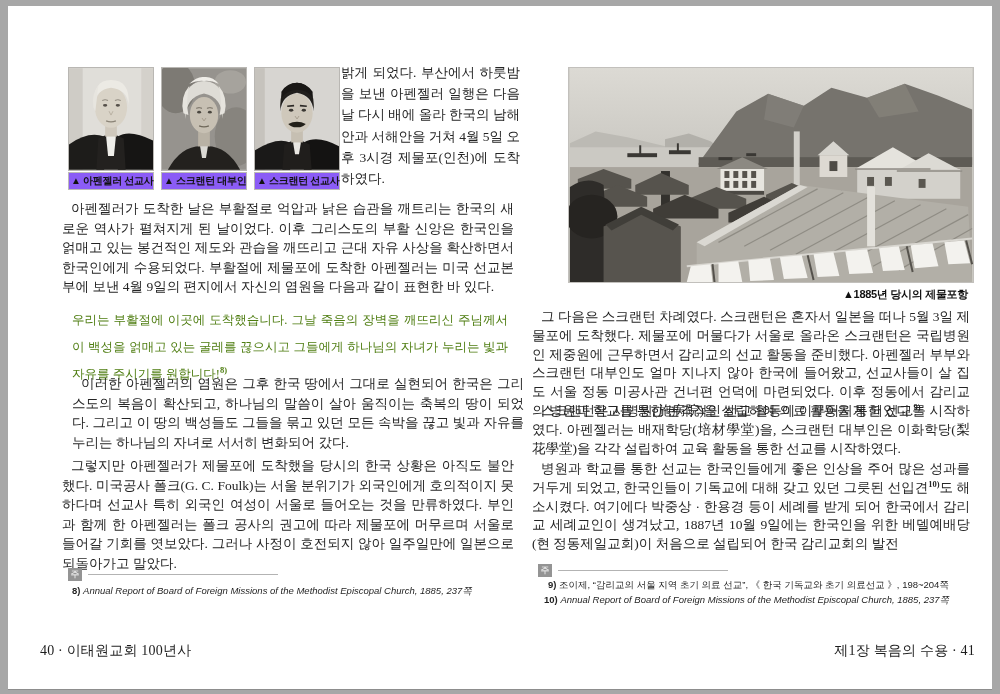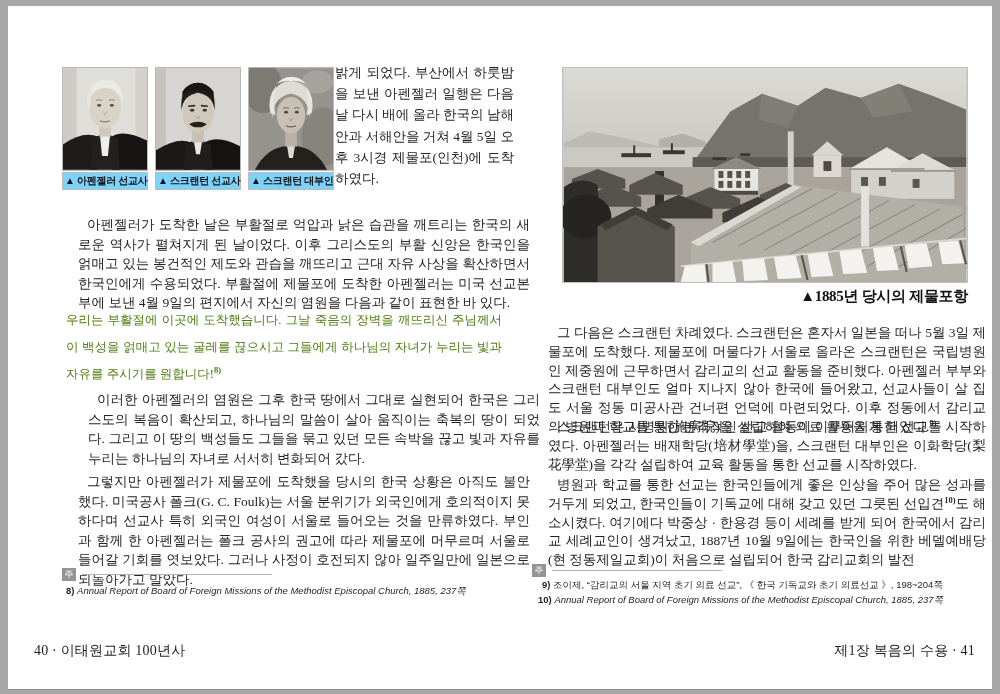--- a/index.html
+++ b/index.html
@@ -9,38 +9,38 @@
     font-family:"Liberation Serif","DejaVu Serif",serif;
     color:#222;
     -webkit-font-smoothing:antialiased;
   }
   .spread{
     position:absolute;left:8px;top:6px;width:984px;height:683px;
     background:#ffffff;
     box-shadow:0 1px 0 #8d8d8d;
     overflow:hidden;
   }
-  .abs{position:absolute;}
+  .abs{position:absolute;margin-left:6px;}
   
   .photo-row{left:54px;top:61px;width:276px;display:flex;gap:7px;}
   .pframe{margin:0;width:86px;}
   .pimg{width:86px;height:104px;background:#d8d6d2;overflow:hidden;border:1px solid #b9b7b3;box-sizing:border-box;}
   .pimg svg{display:block;width:100%;height:100%;}
   .pcap{
-    margin-top:1px;border:1px solid #bdbbb7;background:#7dd3fc;
+    margin-top:1px;border:1px solid #bdbbb7;background:#8b5cf6;
     font-family:"Liberation Sans","DejaVu Sans",sans-serif;
     font-weight:bold;font-size:10px;line-height:14px;padding:1px 2px;
     white-space:nowrap;letter-spacing:-0.3px;color:#111;
   }
   .sidecol{
     left:327px;top:56px;width:179px;
     font-size:13.5px;line-height:21.2px;text-align:justify;color:#242424;
   }
   .para{
-    font-size:13.5px;line-height:19.6px;text-align:justify;color:#242424;margin:16px;
+    font-size:13.5px;line-height:19.6px;text-align:justify;color:#242424;margin:0;
   }
   .indent{text-indent:9px;}
   .pos-p1{left:54px;top:193px;width:452px;}
   .pos-q{
     left:58px;top:301px;width:436px;
     font-size:12.5px;line-height:27px;text-align:justify;color:#4d7c0f;
   }
   .pos-p2{left:64px;top:368px;width:452px;}
   .pos-p3{left:54px;top:450px;width:452px;}
   sup{font-size:8.5px;font-weight:bold;line-height:0;}
@@ -62,22 +62,22 @@
   .fnkr{font-style:normal;}
   .pos-fnl-t{left:58px;top:578px;}
   .folio{font-size:14px;color:#1d1d1d;letter-spacing:0.2px;}
   .folio-left{left:26px;top:636px;}
   .folio-right{right:17px;top:636px;text-align:left;}
   
   .hphoto{left:554px;top:61px;width:406px;height:216px;border:1px solid #c2c0bc;box-sizing:border-box;background:#cfcdc7;overflow:hidden;}
   .hphoto svg{display:block;width:100%;height:100%;}
   .hcap{
     right:24px;top:281px;
-    font-family:Liberation Serif, serif;
-    font-weight:bold;font-size:15px;color:#111;letter-spacing:-0.3px;
+    font-family:Liberation Sans, sans-serif;
+    font-weight:bold;font-size:11px;color:#111;letter-spacing:-0.3px;
   }
   .pos-rp1{left:524px;top:302px;width:438px;line-height:18.8px;}
   .pos-rp2{left:524px;top:396px;width:438px;line-height:18.8px;}
   .pos-rp3{left:524px;top:454px;width:438px;line-height:18.8px;}
   .pos-fnr{left:524px;top:557px;}
   .pos-fnr .fnline{width:170px;}
   .pos-fnr-t1{left:534px;top:572px;}
   .pos-fnr-t2{left:530px;top:587px;text-align:right;}
 </style>
 </head>
@@ -109,44 +109,20 @@
             <path d="M41,44 L43,48 L45,44" stroke="#b8b0a2" stroke-width="1" fill="none"></path>
             <path d="M38,54 Q43,56 48,54" stroke="#8a8376" stroke-width="1.3" fill="none"></path>
           </svg>
         </div>
         <figcaption class="pcap">▲ 아펜젤러 선교사</figcaption>
       </figure>
 
       <figure class="pframe">
         <div class="pimg">
           <svg viewBox="0 0 86 104">
-            <rect width="86" height="104" fill="#d7d5d1"></rect>
-            <rect x="0" y="0" width="10" height="104" fill="#c6c3bd"></rect>
-            <path d="M0,84 Q22,70 36,76 L36,104 L0,104 Z" fill="#1a1918"></path>
-            <path d="M86,80 Q64,68 50,76 L50,104 L86,104 Z" fill="#141312"></path>
-            <path d="M30,78 L43,72 L56,78 L58,104 L28,104 Z" fill="#201e1c"></path>
-            <path d="M39,76 L43,71 L47,76 L45,88 L41,88 Z" fill="#e9e7e2"></path>
-            <rect x="37" y="62" width="12" height="14" fill="#c6bfb2"></rect>
-            <ellipse cx="43" cy="46" rx="16" ry="20" fill="#cfc8bb"></ellipse>
-            <path d="M26,44 Q24,16 43,15 Q62,16 60,44 Q59,28 43,25 Q27,28 26,44 Z" fill="#211f1c"></path>
-            <path d="M27,30 Q34,22 43,22 Q54,22 59,30 L59,24 Q52,15 43,15 Q33,15 27,24 Z" fill="#191715"></path>
-            <ellipse cx="37" cy="43" rx="2.2" ry="1.5" fill="#3b3833"></ellipse>
-            <ellipse cx="50" cy="43" rx="2.2" ry="1.5" fill="#3b3833"></ellipse>
-            <path d="M33,39 L40,38.3" stroke="#2c2925" stroke-width="1.6" fill="none"></path>
-            <path d="M46,38.3 L53,39" stroke="#2c2925" stroke-width="1.6" fill="none"></path>
-            <path d="M41,49 L43,52 L45,49" stroke="#a89f8f" stroke-width="1" fill="none"></path>
-            <path d="M34,57 Q43,52.5 52,57 Q48,61 43,60.5 Q38,61 34,57 Z" fill="#232019"></path>
-          </svg>
-        </div>
-        <figcaption class="pcap">▲ 스크랜턴 선교사</figcaption>
-      </figure>
-
-      <figure class="pframe">
-        <div class="pimg">
-          <svg viewBox="0 0 86 104">
             <rect width="86" height="104" fill="#96938e"></rect>
             <ellipse cx="14" cy="20" rx="20" ry="26" fill="#7d7a74"></ellipse>
             <ellipse cx="76" cy="70" rx="22" ry="30" fill="#87847e"></ellipse>
             <ellipse cx="70" cy="14" rx="16" ry="12" fill="#a6a39d"></ellipse>
             <path d="M6,104 Q20,78 43,80 Q66,78 80,104 Z" fill="#23211e"></path>
             <path d="M39,80 L43,76 L47,80 L45,92 L41,92 Z" fill="#dbd9d4"></path>
             <rect x="37" y="64" width="12" height="16" fill="#b9b2a5"></rect>
             <ellipse cx="43" cy="48" rx="14.5" ry="18.5" fill="#c7c0b3"></ellipse>
             <path d="M24,52 Q18,14 43,13 Q68,14 62,52 Q62,30 43,26 Q24,30 24,52 Z" fill="#dedcd6"></path>
             <path d="M22,46 Q18,30 28,18 Q24,34 27,48 Z" fill="#e6e4de"></path>
@@ -154,20 +130,44 @@
             <path d="M28,16 Q36,8 43,9 Q52,8 58,16 Q50,12 43,13 Q36,12 28,16 Z" fill="#efede8"></path>
             <ellipse cx="38" cy="45" rx="2" ry="1.4" fill="#4a463f"></ellipse>
             <ellipse cx="49" cy="45" rx="2" ry="1.4" fill="#4a463f"></ellipse>
             <path d="M35,41 Q38,39.8 41,41" stroke="#6e675c" stroke-width="1" fill="none"></path>
             <path d="M46,41 Q49,39.8 52,41" stroke="#6e675c" stroke-width="1" fill="none"></path>
             <path d="M41,51 L43,54 L45,51" stroke="#a59c8c" stroke-width="1" fill="none"></path>
             <path d="M38,59 Q43,61 48,59" stroke="#6e6759" stroke-width="1.3" fill="none"></path>
           </svg>
         </div>
         <figcaption class="pcap">▲ 스크랜턴 대부인</figcaption>
+      </figure>
+
+      <figure class="pframe">
+        <div class="pimg">
+          <svg viewBox="0 0 86 104">
+            <rect width="86" height="104" fill="#d7d5d1"></rect>
+            <rect x="0" y="0" width="10" height="104" fill="#c6c3bd"></rect>
+            <path d="M0,84 Q22,70 36,76 L36,104 L0,104 Z" fill="#1a1918"></path>
+            <path d="M86,80 Q64,68 50,76 L50,104 L86,104 Z" fill="#141312"></path>
+            <path d="M30,78 L43,72 L56,78 L58,104 L28,104 Z" fill="#201e1c"></path>
+            <path d="M39,76 L43,71 L47,76 L45,88 L41,88 Z" fill="#e9e7e2"></path>
+            <rect x="37" y="62" width="12" height="14" fill="#c6bfb2"></rect>
+            <ellipse cx="43" cy="46" rx="16" ry="20" fill="#cfc8bb"></ellipse>
+            <path d="M26,44 Q24,16 43,15 Q62,16 60,44 Q59,28 43,25 Q27,28 26,44 Z" fill="#211f1c"></path>
+            <path d="M27,30 Q34,22 43,22 Q54,22 59,30 L59,24 Q52,15 43,15 Q33,15 27,24 Z" fill="#191715"></path>
+            <ellipse cx="37" cy="43" rx="2.2" ry="1.5" fill="#3b3833"></ellipse>
+            <ellipse cx="50" cy="43" rx="2.2" ry="1.5" fill="#3b3833"></ellipse>
+            <path d="M33,39 L40,38.3" stroke="#2c2925" stroke-width="1.6" fill="none"></path>
+            <path d="M46,38.3 L53,39" stroke="#2c2925" stroke-width="1.6" fill="none"></path>
+            <path d="M41,49 L43,52 L45,49" stroke="#a89f8f" stroke-width="1" fill="none"></path>
+            <path d="M34,57 Q43,52.5 52,57 Q48,61 43,60.5 Q38,61 34,57 Z" fill="#232019"></path>
+          </svg>
+        </div>
+        <figcaption class="pcap">▲ 스크랜턴 선교사</figcaption>
       </figure>
     </div>
 
     <div class="abs sidecol">밝게 되었다. 부산에서 하룻밤을 보낸 아펜젤러 일행은 다음 날 다시 배에 올라 한국의 남해안과 서해안을 거쳐 4월 5일 오후 3시경 제물포(인천)에 도착하였다.</div>
 
     <p class="abs para indent pos-p1">아펜젤러가 도착한 날은 부활절로 억압과 낡은 습관을 깨트리는 한국의 새로운 역사가 펼쳐지게 된 날이었다. 이후 그리스도의 부활 신앙은 한국인을 얽매고 있는 봉건적인 제도와 관습을 깨뜨리고 근대 자유 사상을 확산하면서 한국인에게 수용되었다. 부활절에 제물포에 도착한 아펜젤러는 미국 선교본부에 보낸 4월 9일의 편지에서 자신의 염원을 다음과 같이 표현한 바 있다.</p>
 
     <div class="abs pos-q"><span>우리는 부활절에 이곳에 도착했습니다. 그날 죽음의 장벽을 깨뜨리신 주님께서 이 백성을 얽매고 있는 굴레를 끊으시고 그들에게 하나님의 자녀가 누리는 빛과 자유를 주시기를 원합니다!</span><sup>8)</sup></div>
 
     <p class="abs para indent pos-p2">이러한 아펜젤러의 염원은 그후 한국 땅에서 그대로 실현되어 한국은 그리스도의 복음이 확산되고, 하나님의 말씀이 살아 움직이는 축복의 땅이 되었다. 그리고 이 땅의 백성들도 그들을 묶고 있던 모든 속박을 끊고 빛과 자유를 누리는 하나님의 자녀로 서서히 변화되어 갔다.</p>

